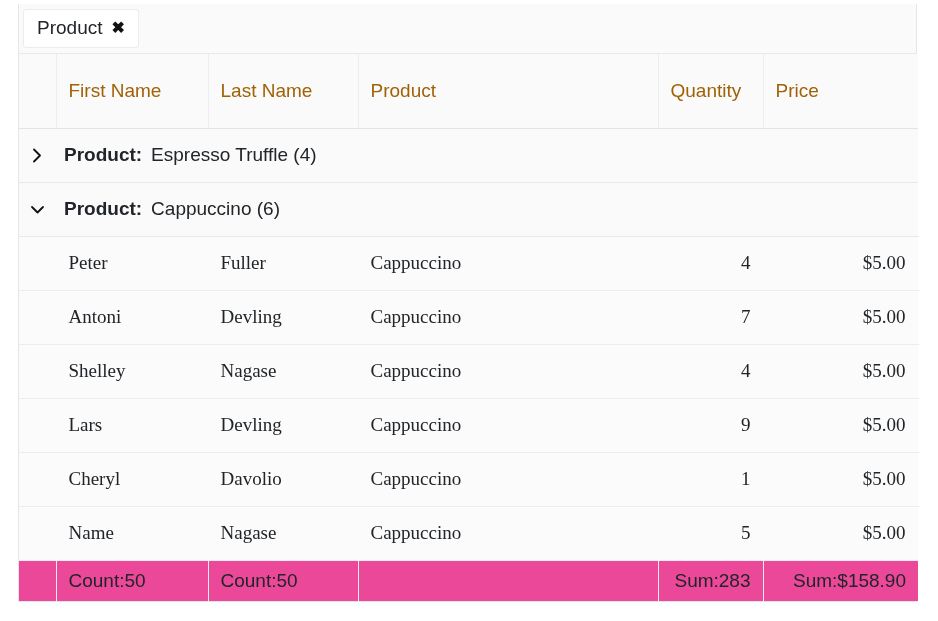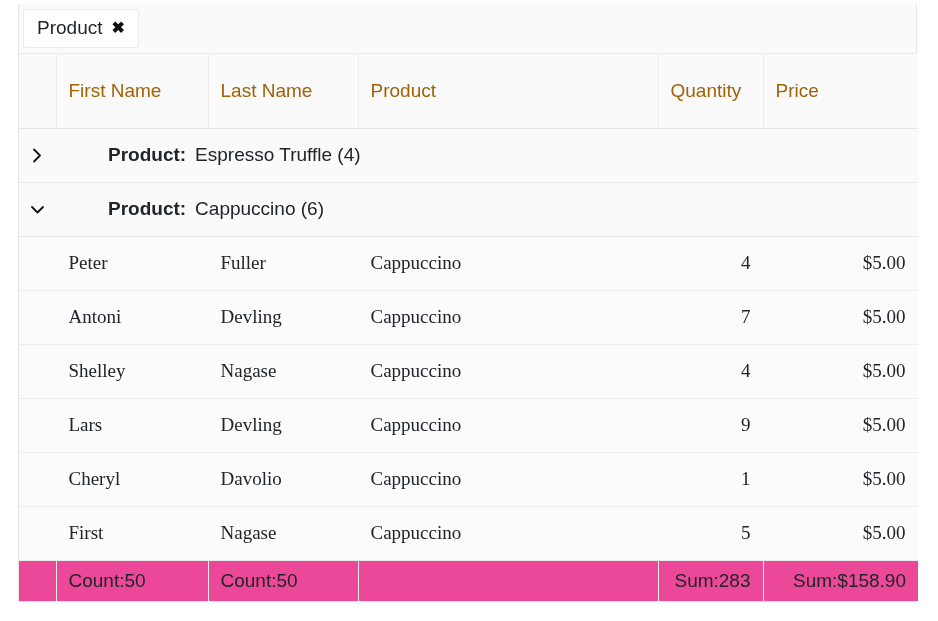--- a/index.html
+++ b/index.html
@@ -116,21 +116,20 @@
     justify-content: center;
     font-size: 15px;
     color: #111;
     cursor: pointer;
     user-select: none;
   }
   .toggle-icon svg { display: block; }
   .group-label {
     font-weight: bold;
     padding-left: 8px;
-    margin-left: 44px;
   }
   .group-value { padding-left: 9px; }
 
   tbody tr.data-row td {
     height: 54px;
     background: #fbfbfb;
     border-bottom: 1px solid #ededed;
     border-right: 1px solid transparent;
     padding: 0 12px;
     vertical-align: middle;
@@ -258,21 +257,21 @@
         <td class="indent-cell"></td>
         <td>Cheryl</td>
         <td>Davolio</td>
         <td>Cappuccino</td>
         <td class="num">1</td>
         <td class="num">$5.00</td>
       </tr>
 
       <tr class="data-row">
         <td class="indent-cell"></td>
-        <td>First</td>
+        <td>Name</td>
         <td>Nagase</td>
         <td>Cappuccino</td>
         <td class="num">5</td>
         <td class="num">$5.00</td>
       </tr>
 
     </tbody>
 
     <tfoot>
       <tr>

